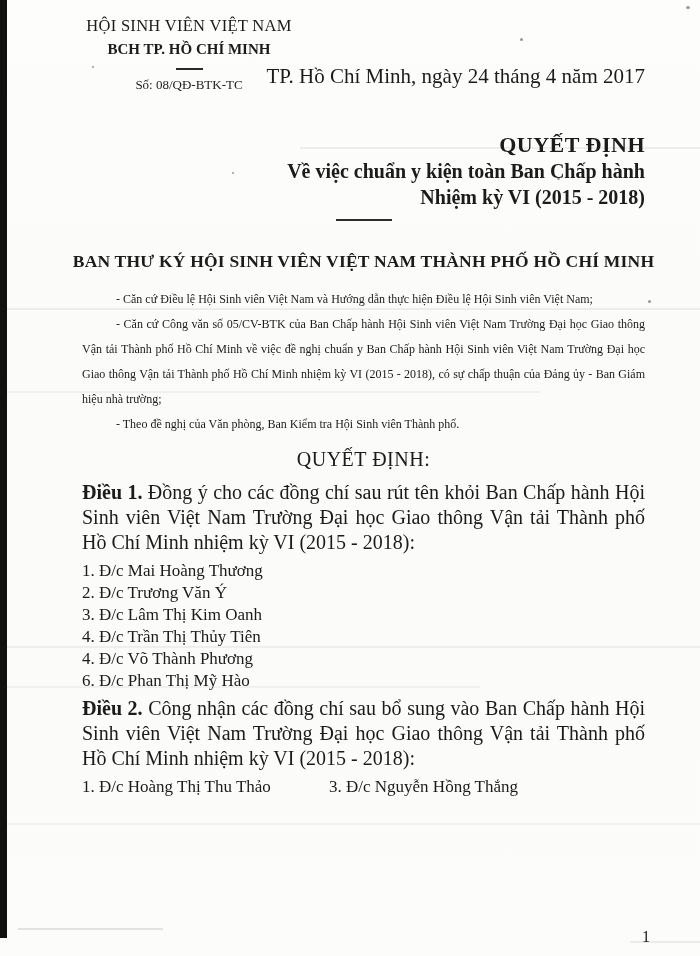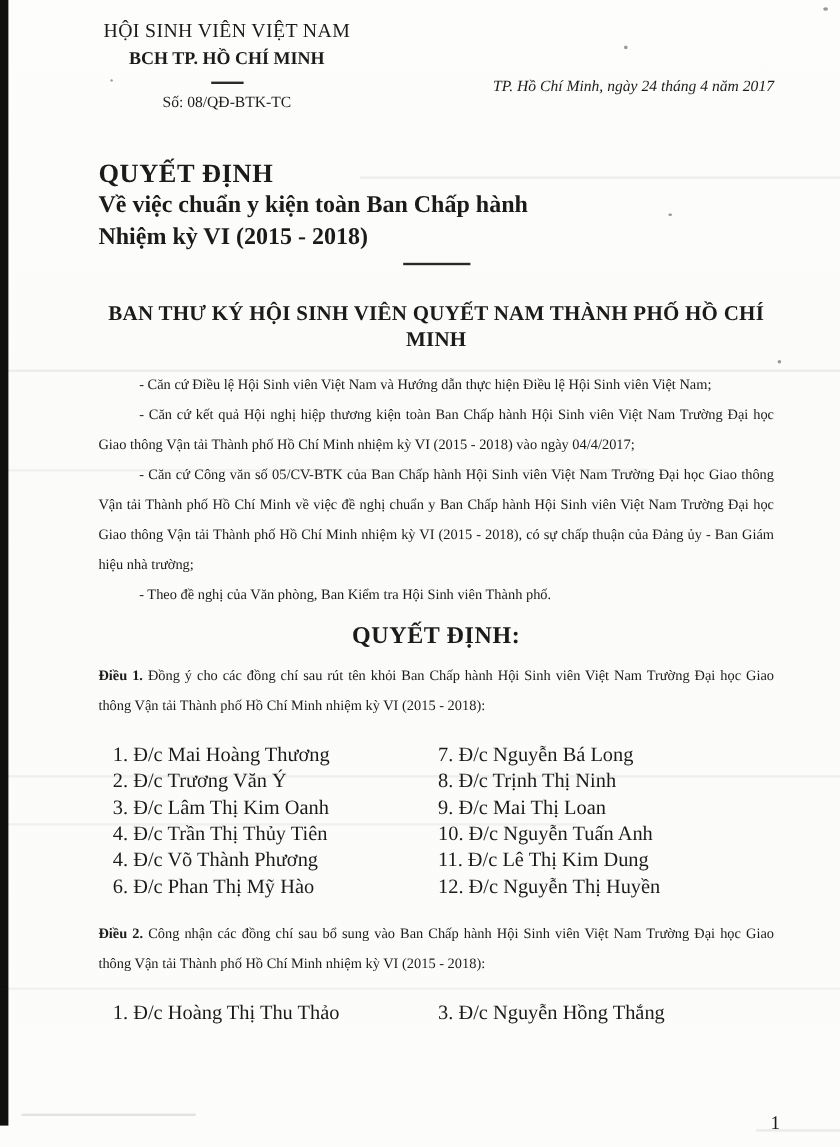--- a/index.html
+++ b/index.html
@@ -32,36 +32,36 @@
   .sp4{left:557px;top:178px;width:3px;height:2px;}
   .sp5{left:648px;top:300px;width:3px;height:3px;}
   .sp6{left:232px;top:172px;width:2px;height:2px;}
   
   .doc-header{position:relative;height:110px;margin-left:-22px;}
   .org-block{position:absolute;left:0;top:4px;width:258px;text-align:center;}
   .org-name{font-size:16.5px;letter-spacing:.3px;white-space:nowrap;}
   .org-branch{font-size:15px;font-weight:bold;margin-top:5px;white-space:nowrap;}
   .org-rule{width:27px;border-top:2px solid #2a2a2a;margin:10px auto 7px;}
   .doc-number{font-size:13px;white-space:nowrap;}
-  .date-line{position:absolute;right:0;top:52px;font-style:italic;font-size:13px;white-space:nowrap;}
+  .date-line{position:absolute;right:0;top:52px;font-size:21px;white-space:nowrap;}
   
-  .title-block{text-align:left;margin-top:10px;font-family:Liberation Serif, serif;}
+  .title-block{text-align:right;margin-top:10px;font-family:Liberation Serif, serif;}
   .title-main{font-size:22px;font-weight:bold;letter-spacing:.5px;}
   .title-sub{font-size:20px;font-weight:bold;line-height:26px;}
   .title-rule{width:56px;border-top:2px solid #2a2a2a;margin:9px auto 0;}
   
   .issuer{text-align:center;font-weight:bold;font-size:17.5px;margin:30px -10px 0;letter-spacing:.2px;}
   
   .preamble{margin-top:15px;}
   .preamble p{margin:0;font-size:12px;line-height:25px;text-align:justify;text-indent:34px;}
-  .decision-heading{text-align:center;font-weight:bold;font-size:20px;margin:11px 0 9px;letter-spacing:.5px;}
-  .article p{margin:0;font-size:12px;line-height:25px;text-align:justify;}
+  .decision-heading{text-align:center;font-weight:normal;font-size:20px;margin:11px 0 9px;letter-spacing:.5px;}
+  .article p{margin:0;font-size:20px;line-height:25px;text-align:justify;}
   .article-label{font-weight:bold;}
   .name-cols{display:flex;margin:5px 0 4px;}
-  .name-cols ul{list-style:none;margin:12px;padding:0;font-size:17px;line-height:22px;}
+  .name-cols ul{list-style:none;margin:0;padding:0;font-size:17px;line-height:22px;}
   .col-left{margin-left:33px;width:247px;}
   .col-right{margin-left:33px;}
   .page-number{position:absolute;right:50px;bottom:10px;font-size:16px;}
 </style>
 </head>
 <body>
 
 <div class="page">
 
   <div class="edge-strip"></div>
@@ -90,49 +90,40 @@
     <div class="date-line">TP. Hồ Chí Minh, ngày 24 tháng 4 năm 2017</div>
   </header>
 
   <section class="title-block">
     <div class="title-main">QUYẾT ĐỊNH</div>
     <div class="title-sub">Về việc chuẩn y kiện toàn Ban Chấp hành</div>
     <div class="title-sub">Nhiệm kỳ VI (2015 - 2018)</div>
     <div class="title-rule"></div>
   </section>
 
-  <div class="issuer">BAN THƯ KÝ HỘI SINH VIÊN QUYẾT NAM THÀNH PHỐ HỒ CHÍ MINH</div>
+  <div class="issuer">BAN THƯ KÝ HỘI SINH VIÊN VIỆT NAM THÀNH PHỐ HỒ CHÍ MINH</div>
 
   <section class="preamble">
     <p>- Căn cứ Điều lệ Hội Sinh viên Việt Nam và Hướng dẫn thực hiện Điều lệ Hội Sinh viên Việt Nam;</p>
-    <p>- Căn cứ kết quả Hội nghị hiệp thương kiện toàn Ban Chấp hành Hội Sinh viên Việt Nam Trường Đại học Giao thông Vận tải Thành phố Hồ Chí Minh nhiệm kỳ VI (2015 - 2018) vào ngày 04/4/2017;</p>
     <p>- Căn cứ Công văn số 05/CV-BTK của Ban Chấp hành Hội Sinh viên Việt Nam Trường Đại học Giao thông Vận tải Thành phố Hồ Chí Minh về việc đề nghị chuẩn y Ban Chấp hành Hội Sinh viên Việt Nam Trường Đại học Giao thông Vận tải Thành phố Hồ Chí Minh nhiệm kỳ VI (2015 - 2018), có sự chấp thuận của Đảng ủy - Ban Giám hiệu nhà trường;</p>
     <p>- Theo đề nghị của Văn phòng, Ban Kiểm tra Hội Sinh viên Thành phố.</p>
   </section>
 
   <div class="decision-heading">QUYẾT ĐỊNH:</div>
 
   <section class="article">
     <p><span class="article-label">Điều 1.</span><span> Đồng ý cho các đồng chí sau rút tên khỏi Ban Chấp hành Hội Sinh viên Việt Nam Trường Đại học Giao thông Vận tải Thành phố Hồ Chí Minh nhiệm kỳ VI (2015 - 2018):</span></p>
     <div class="name-cols">
       <ul class="col-left">
         <li>1. Đ/c Mai Hoàng Thương</li>
         <li>2. Đ/c Trương Văn Ý</li>
         <li>3. Đ/c Lâm Thị Kim Oanh</li>
         <li>4. Đ/c Trần Thị Thủy Tiên</li>
         <li>4. Đ/c Võ Thành Phương</li>
         <li>6. Đ/c Phan Thị Mỹ Hào</li>
-      </ul>
-      <ul class="col-right">
-        <li>7. Đ/c Nguyễn Bá Long</li>
-        <li>8. Đ/c Trịnh Thị Ninh</li>
-        <li>9. Đ/c Mai Thị Loan</li>
-        <li>10. Đ/c Nguyễn Tuấn Anh</li>
-        <li>11. Đ/c Lê Thị Kim Dung</li>
-        <li>12. Đ/c Nguyễn Thị Huyền</li>
       </ul>
     </div>
   </section>
 
   <section class="article">
     <p><span class="article-label">Điều 2.</span><span> Công nhận các đồng chí sau bổ sung vào Ban Chấp hành Hội Sinh viên Việt Nam Trường Đại học Giao thông Vận tải Thành phố Hồ Chí Minh nhiệm kỳ VI (2015 - 2018):</span></p>
     <div class="name-cols">
       <ul class="col-left">
         <li>1. Đ/c Hoàng Thị Thu Thảo</li>
 

